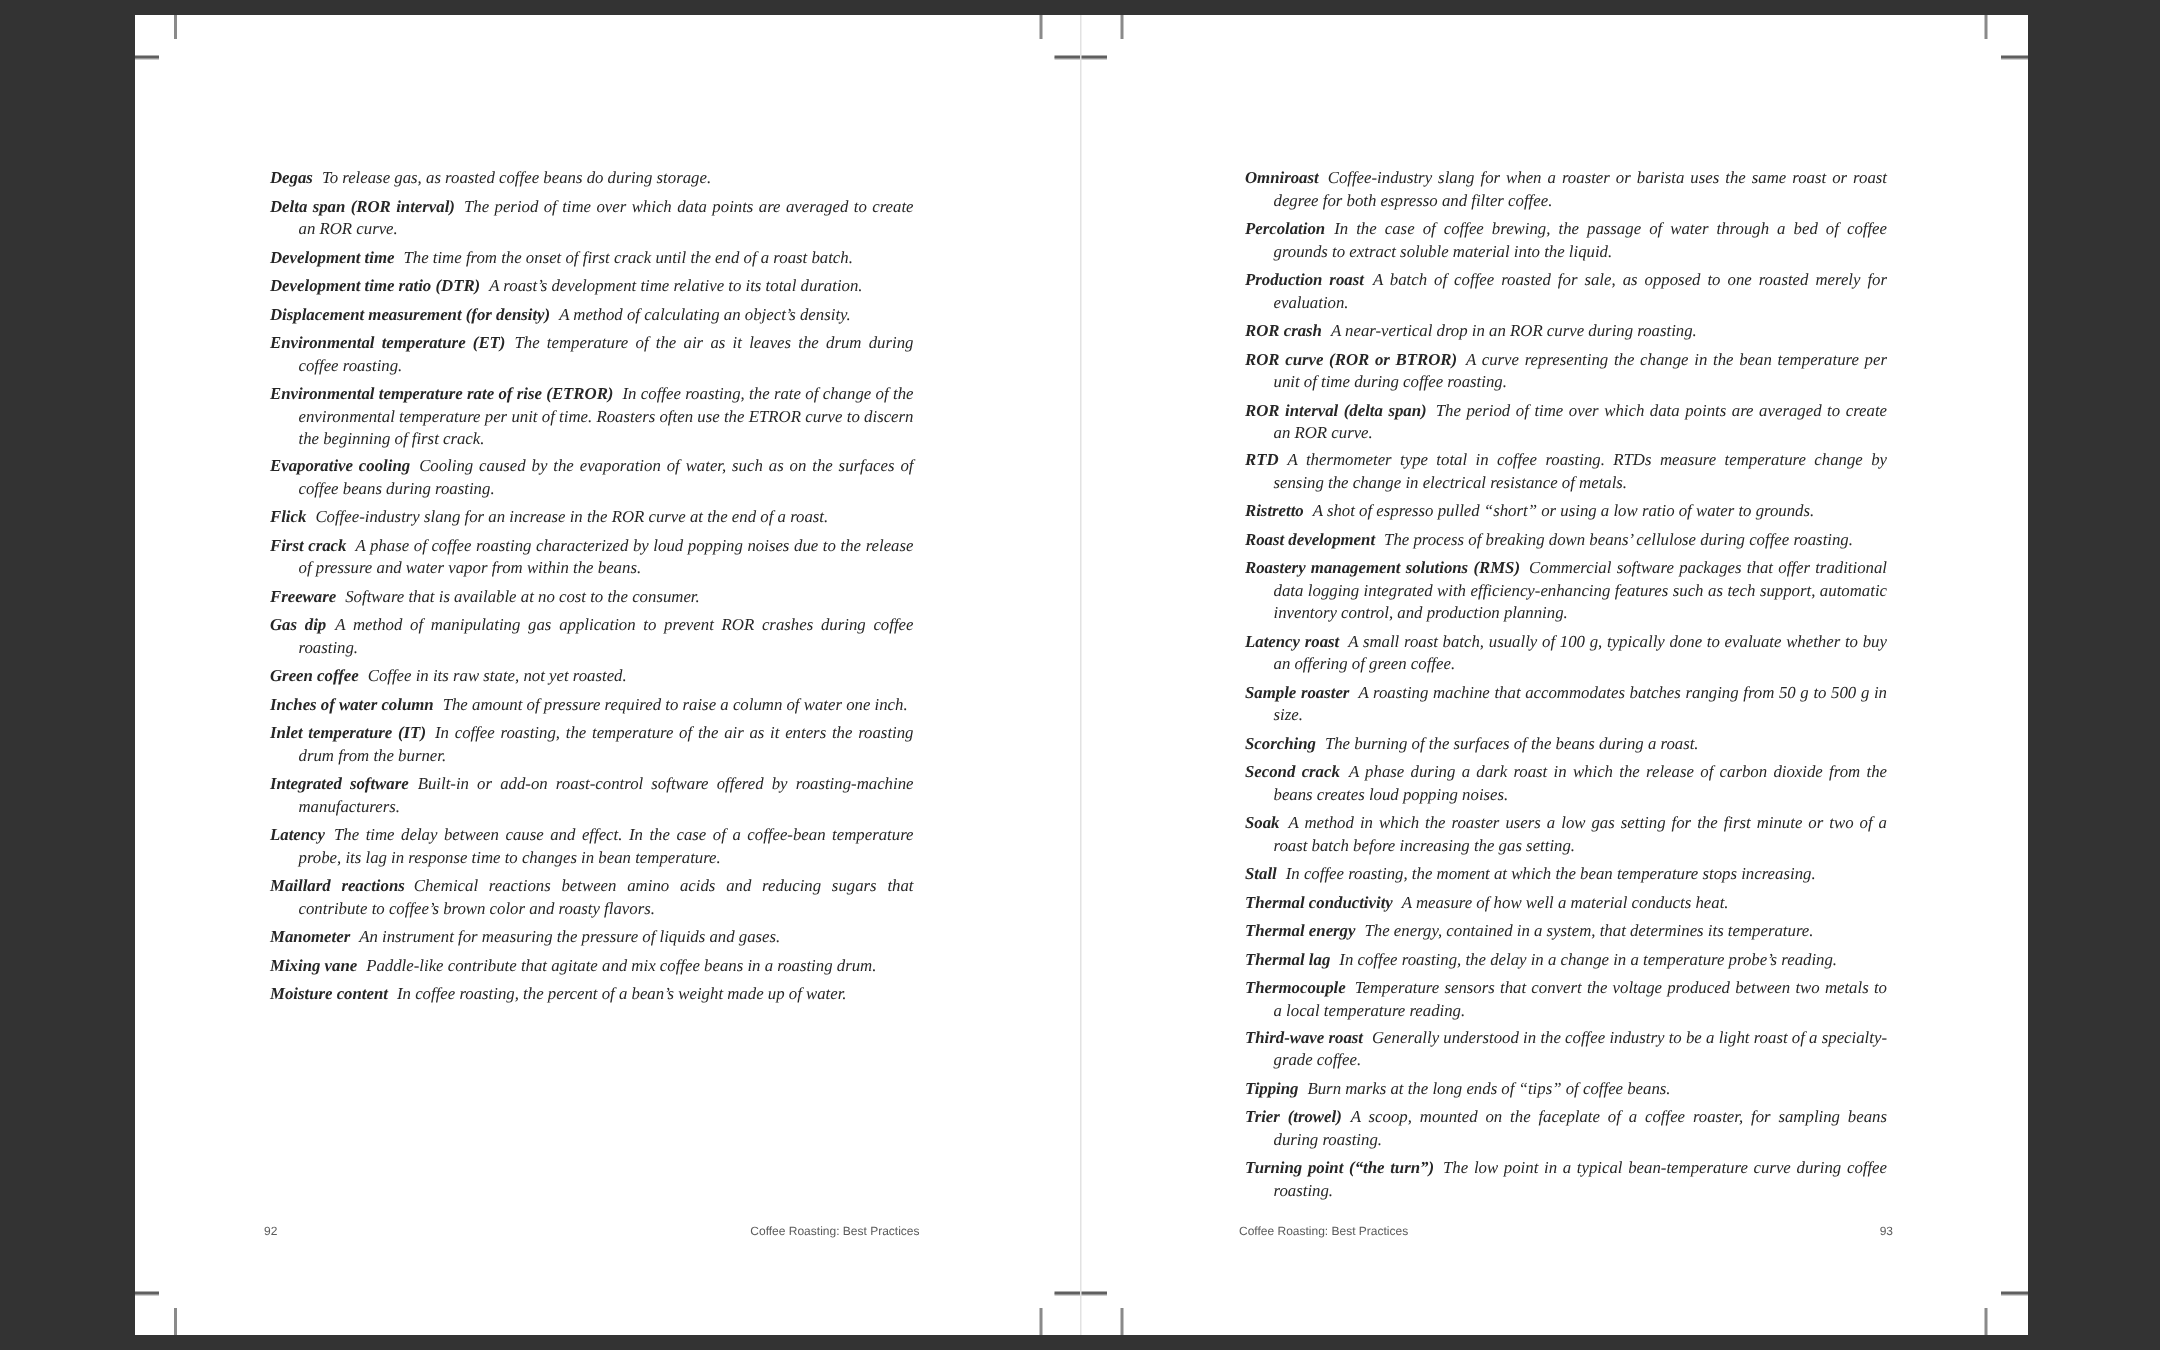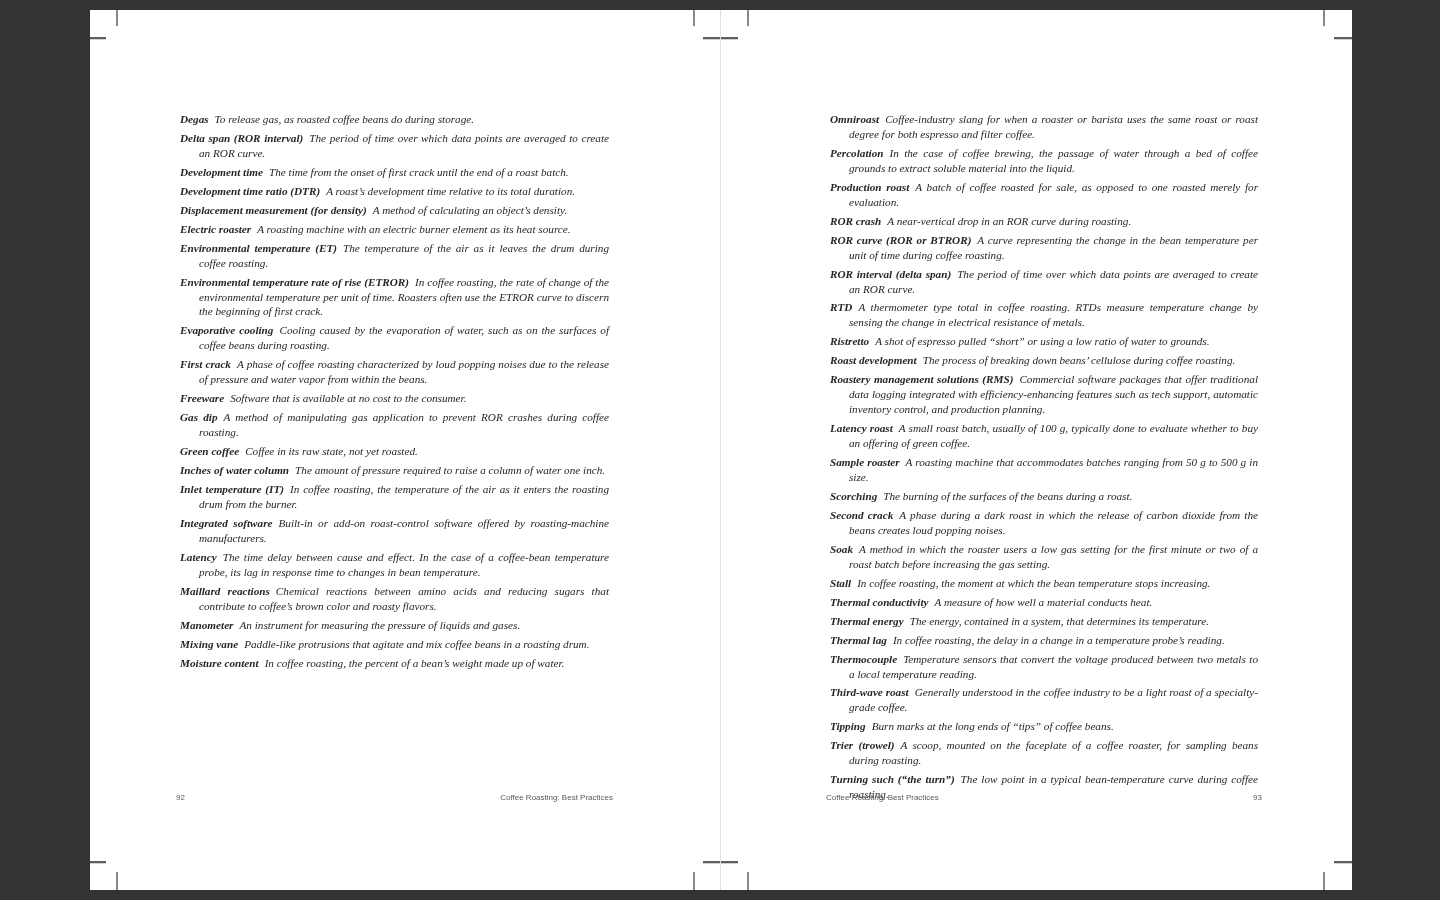--- a/index.html
+++ b/index.html
@@ -49,21 +49,21 @@
     margin: 4px;
     padding-left: 19px;
     text-indent: -19px;
     text-align: justify;
     font-style: italic;
   }
   .term { font-weight: 700; margin-right: 6px; }
   .def  { }
   .footer {
     position: absolute;
-    top: 783px;
+    top: 806px;
     display: flex;
     justify-content: space-between;
     align-items: baseline;
     font-family: "Liberation Sans", sans-serif;
     font-size: 8px;
     color: #5a5a5a;
     gap: 13px;
   }
   .page-left  .footer { left: 86px;  width: 437px; }
   .page-right .footer { left: 106px; width: 436px; }
@@ -90,35 +90,35 @@
 
   <div class="seam"></div>
 
   <div class="page page-left">
     <div class="col">
         <p class="entry"><b class="term">Degas</b><span class="def">To release gas, as roasted coffee beans do during storage.</span></p>
         <p class="entry"><b class="term">Delta span (ROR interval)</b><span class="def">The period of time over which data points are averaged to create an ROR curve.</span></p>
         <p class="entry"><b class="term">Development time</b><span class="def">The time from the onset of first crack until the end of a roast batch.</span></p>
         <p class="entry"><b class="term">Development time ratio (DTR)</b><span class="def">A roast’s development time relative to its total duration.</span></p>
         <p class="entry"><b class="term">Displacement measurement (for density)</b><span class="def">A method of calculating an object’s density.</span></p>
-        <p class="entry"><b class="term">Electric roaster</b><span class="def">A roasting machine with an electric burner element as its heat source.</span></p>
         <p class="entry"><b class="term">Environmental temperature (ET)</b><span class="def">The temperature of the air as it leaves the drum during coffee roasting.</span></p>
         <p class="entry"><b class="term">Environmental temperature rate of rise (ETROR)</b><span class="def">In coffee roasting, the rate of change of the environmental temperature per unit of time. Roasters often use the ETROR curve to discern the beginning of first crack.</span></p>
         <p class="entry"><b class="term">Evaporative cooling</b><span class="def">Cooling caused by the evaporation of water, such as on the surfaces of coffee beans during roasting.</span></p>
+        <p class="entry"><b class="term">Flick</b><span class="def">Coffee-industry slang for an increase in the ROR curve at the end of a roast.</span></p>
         <p class="entry"><b class="term">First crack</b><span class="def">A phase of coffee roasting characterized by loud popping noises due to the release of pressure and water vapor from within the beans.</span></p>
         <p class="entry"><b class="term">Freeware</b><span class="def">Software that is available at no cost to the consumer.</span></p>
         <p class="entry"><b class="term">Gas dip</b><span class="def">A method of manipulating gas application to prevent ROR crashes during coffee roasting.</span></p>
         <p class="entry"><b class="term">Green coffee</b><span class="def">Coffee in its raw state, not yet roasted.</span></p>
         <p class="entry"><b class="term">Inches of water column</b><span class="def">The amount of pressure required to raise a column of water one inch.</span></p>
         <p class="entry"><b class="term">Inlet temperature (IT)</b><span class="def">In coffee roasting, the temperature of the air as it enters the roasting drum from the burner.</span></p>
         <p class="entry"><b class="term">Integrated software</b><span class="def">Built-in or add-on roast-control software offered by roasting-machine manufacturers.</span></p>
         <p class="entry"><b class="term">Latency</b><span class="def">The time delay between cause and effect. In the case of a coffee-bean temperature probe, its lag in response time to changes in bean temperature.</span></p>
         <p class="entry"><b class="term">Maillard reactions</b><span class="def">Chemical reactions between amino acids and reducing sugars that contribute to coffee’s brown color and roasty flavors.</span></p>
         <p class="entry"><b class="term">Manometer</b><span class="def">An instrument for measuring the pressure of liquids and gases.</span></p>
-        <p class="entry"><b class="term">Mixing vane</b><span class="def">Paddle-like protrusions that agitate and mix coffee beans in a roasting drum.</span></p>
+        <p class="entry"><b class="term">Mixing vane</b><span class="def">Paddle-like contribute that agitate and mix coffee beans in a roasting drum.</span></p>
         <p class="entry"><b class="term">Moisture content</b><span class="def">In coffee roasting, the percent of a bean’s weight made up of water.</span></p>
       </div>
     <div class="footer">
       <span>92</span>
       <span>Coffee Roasting: Best Practices</span>
     </div>
   </div>
 
   <div class="page page-right">
     <div class="col">
@@ -138,21 +138,21 @@
         <p class="entry"><b class="term">Second crack</b><span class="def">A phase during a dark roast in which the release of carbon dioxide from the beans creates loud popping noises.</span></p>
         <p class="entry"><b class="term">Soak</b><span class="def">A method in which the roaster users a low gas setting for the first minute or two of a roast batch before increasing the gas setting.</span></p>
         <p class="entry"><b class="term">Stall</b><span class="def">In coffee roasting, the moment at which the bean temperature stops increasing.</span></p>
         <p class="entry"><b class="term">Thermal conductivity</b><span class="def">A measure of how well a material conducts heat.</span></p>
         <p class="entry"><b class="term">Thermal energy</b><span class="def">The energy, contained in a system, that determines its temperature.</span></p>
         <p class="entry"><b class="term">Thermal lag</b><span class="def">In coffee roasting, the delay in a change in a temperature probe’s reading.</span></p>
         <p class="entry"><b class="term">Thermocouple</b><span class="def">Temperature sensors that convert the voltage produced between two metals to a local temperature reading.</span></p>
         <p class="entry"><b class="term">Third-wave roast</b><span class="def">Generally understood in the coffee industry to be a light roast of a specialty-grade coffee.</span></p>
         <p class="entry"><b class="term">Tipping</b><span class="def">Burn marks at the long ends of “tips” of coffee beans.</span></p>
         <p class="entry"><b class="term">Trier (trowel)</b><span class="def">A scoop, mounted on the faceplate of a coffee roaster, for sampling beans during roasting.</span></p>
-        <p class="entry"><b class="term">Turning such (“the turn”)</b><span class="def">The low point in a typical bean-temperature curve during coffee roasting.</span></p>
+        <p class="entry"><b class="term">Turning point (“the turn”)</b><span class="def">The low point in a typical bean-temperature curve during coffee roasting.</span></p>
       </div>
     <div class="footer">
       <span>Coffee Roasting: Best Practices</span>
       <span>93</span>
     </div>
   </div>
 
 </div>
 
 </body></html>

